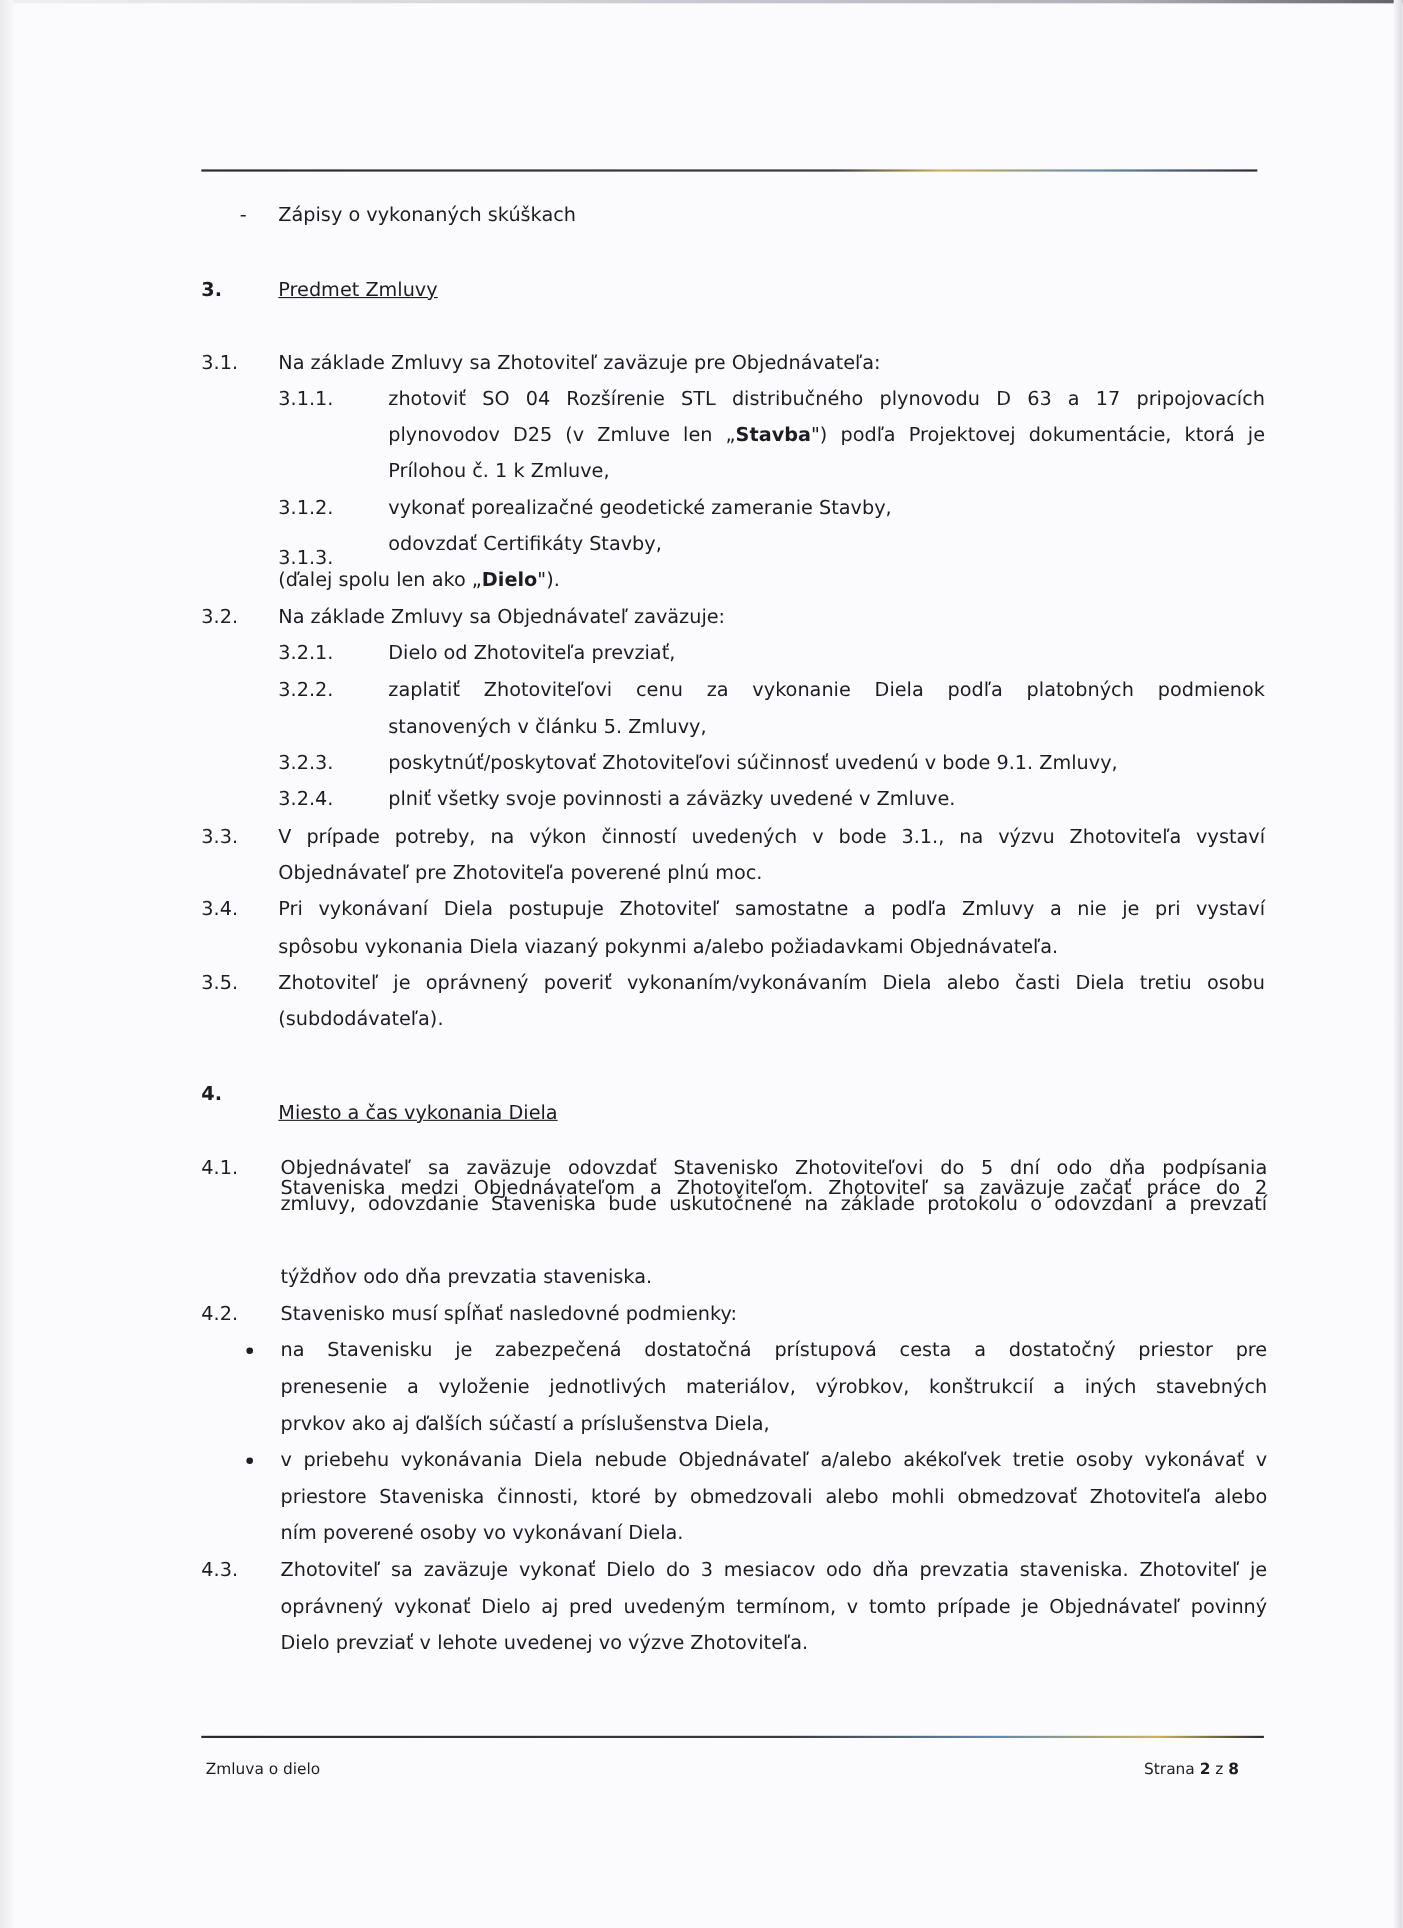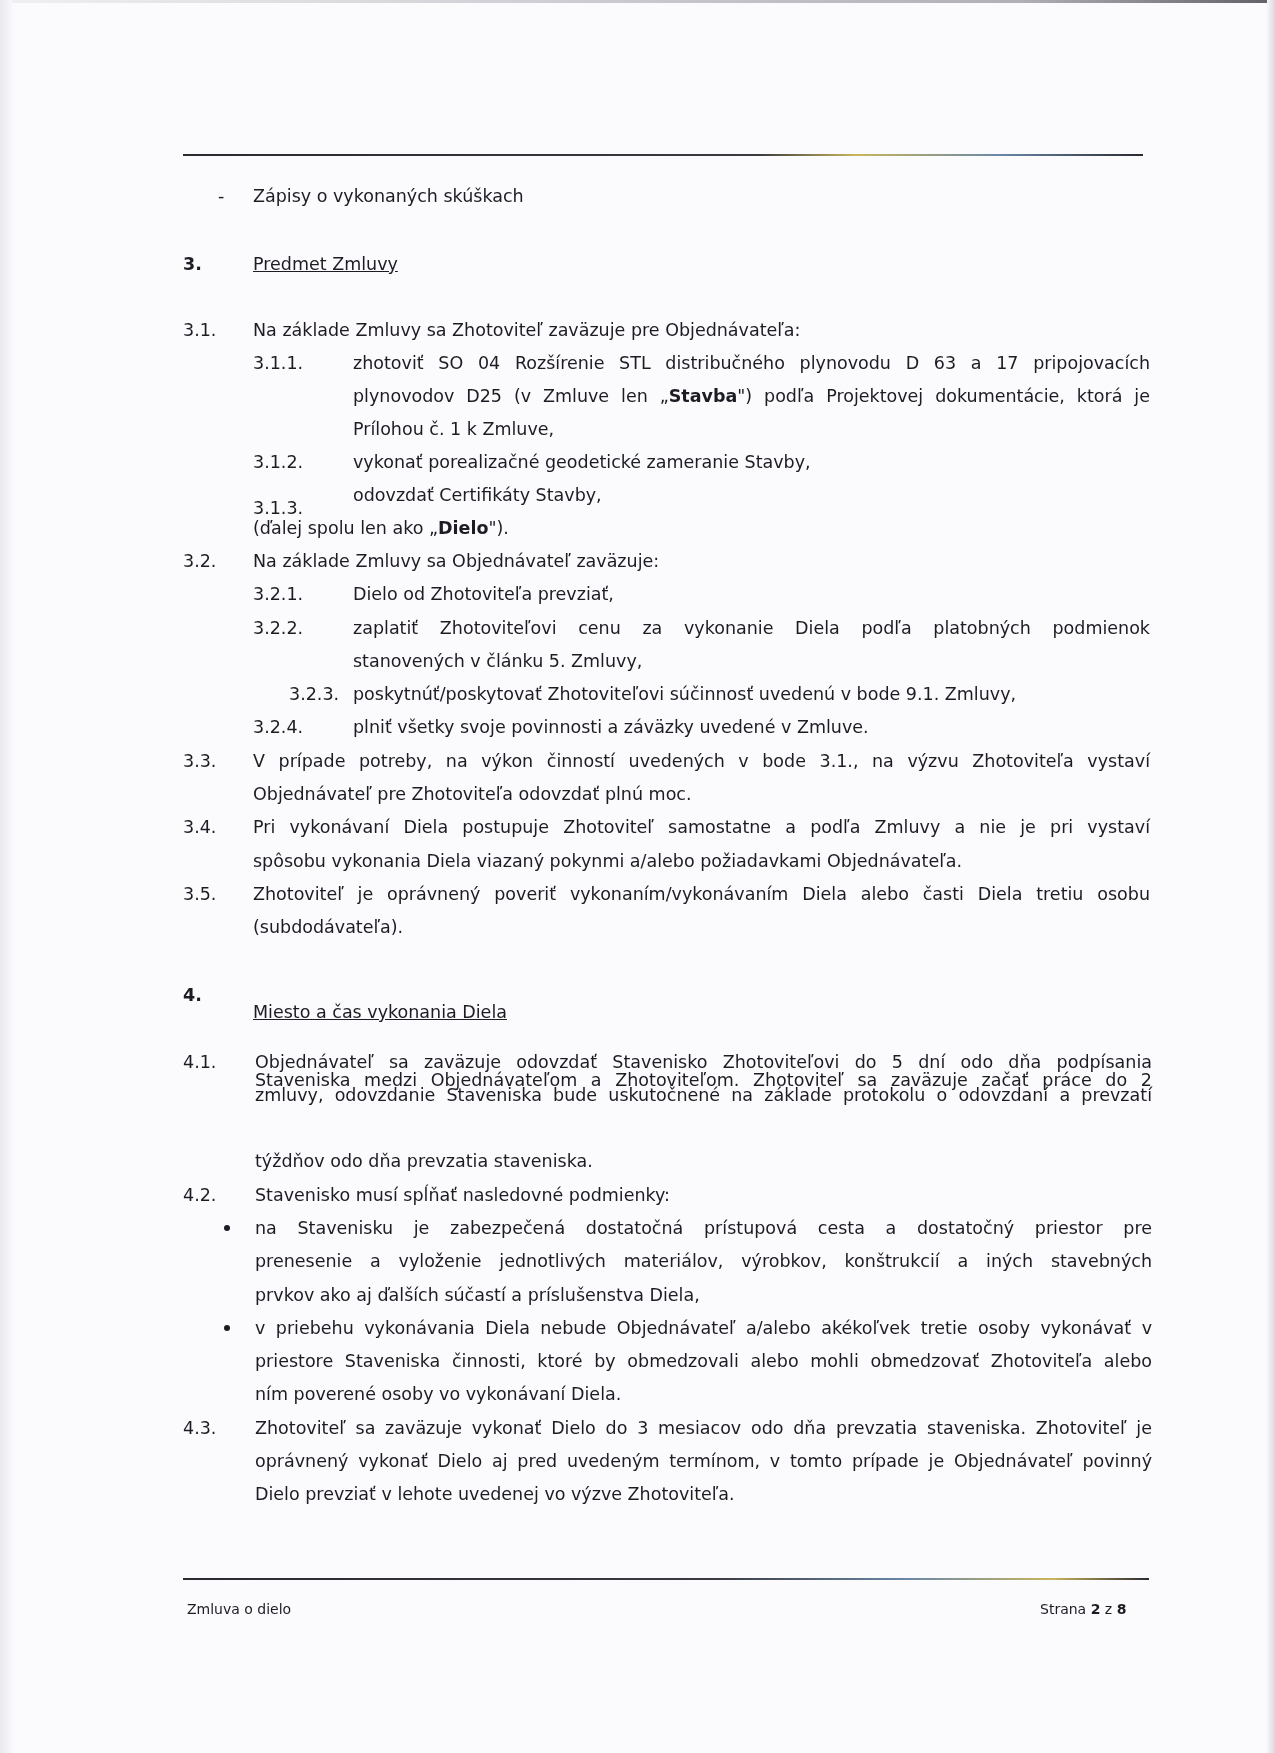--- a/index.html
+++ b/index.html
@@ -143,29 +143,29 @@
 <div class="num" style="left:183px; top:551px;">3.2.</div>
 <div class="line" style="left:253px; top:551px;">Na základe Zmluvy sa Objednávateľ zaväzuje:</div>
 
 <div class="num" style="left:253px; top:584px;">3.2.1.</div>
 <div class="line" style="left:353px; top:584px;">Dielo od Zhotoviteľa prevziať,</div>
 
 <div class="num" style="left:253px; top:618px;">3.2.2.</div>
 <div class="justify" style="left:353px; top:618px; width:797px;">zaplatiť Zhotoviteľovi cenu za vykonanie Diela podľa platobných podmienok</div>
 <div class="line" style="left:353px; top:651px;">stanovených v článku 5. Zmluvy,</div>
 
-<div class="num" style="left:253px; top:684px;margin-left:36px;">3.2.3.</div>
+<div class="num" style="left:253px; top:684px;">3.2.3.</div>
 <div class="line" style="left:353px; top:684px;">poskytnúť/poskytovať Zhotoviteľovi súčinnosť uvedenú v bode 9.1. Zmluvy,</div>
 
 <div class="num" style="left:253px; top:717px;">3.2.4.</div>
 <div class="line" style="left:353px; top:717px;">plniť všetky svoje povinnosti a záväzky uvedené v Zmluve.</div>
 
 <div class="num" style="left:183px; top:751px;">3.3.</div>
 <div class="justify" style="left:253px; top:751px; width:897px;">V prípade potreby, na výkon činností uvedených v bode 3.1., na výzvu Zhotoviteľa vystaví</div>
-<div class="line" style="left:253px; top:784px;">Objednávateľ pre Zhotoviteľa odovzdať plnú moc.</div>
+<div class="line" style="left:253px; top:784px;">Objednávateľ pre Zhotoviteľa poverené plnú moc.</div>
 
 <div class="num" style="left:183px; top:817px;">3.4.</div>
 <div class="justify" style="left:253px; top:817px; width:897px;">Pri vykonávaní Diela postupuje Zhotoviteľ samostatne a podľa Zmluvy a nie je pri vystaví</div>
 <div class="line" style="left:253px; top:851px;">spôsobu vykonania Diela viazaný pokynmi a/alebo požiadavkami Objednávateľa.</div>
 
 <div class="num" style="left:183px; top:884px;">3.5.</div>
 <div class="justify" style="left:253px; top:884px; width:897px;">Zhotoviteľ je oprávnený poveriť vykonaním/vykonávaním Diela alebo časti Diela tretiu osobu</div>
 <div class="line" style="left:253px; top:917px;">(subdodávateľa).</div>
 
 <div class="heading-num" style="left:183px; top:985px;">4.</div>

